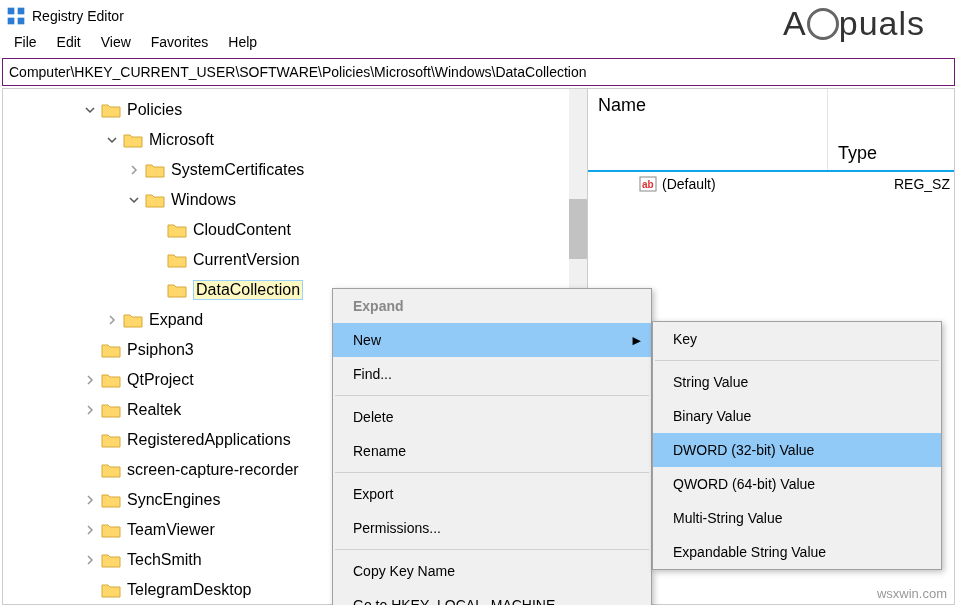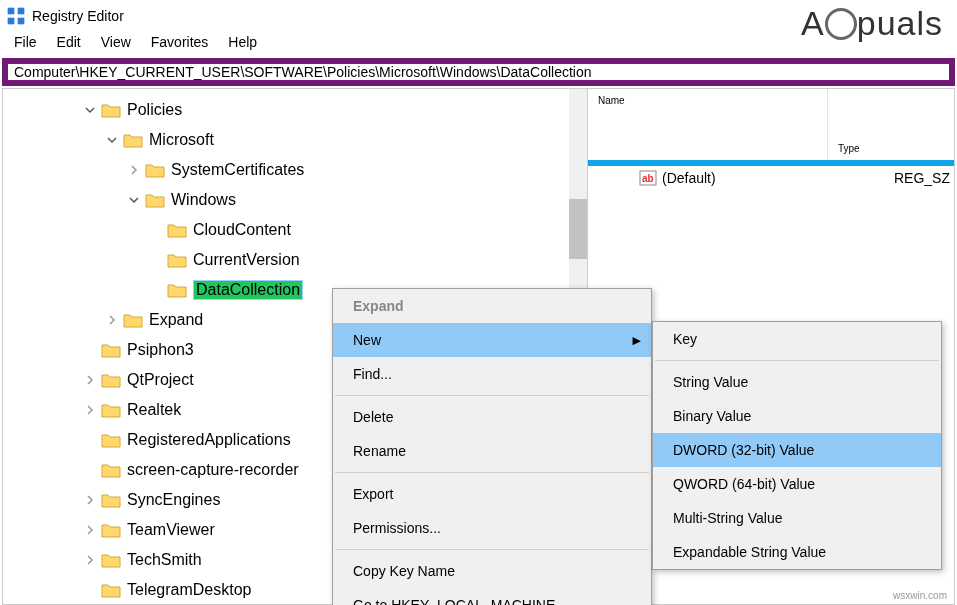--- a/index.html
+++ b/index.html
@@ -1,54 +1,54 @@
 <!DOCTYPE html>
 <html><head>
 <meta charset="utf-8">
 <style>
 * { margin: 0; padding: 0; box-sizing: border-box; font-family: "Segoe UI", Tahoma, sans-serif; }
 body { width: 957px; height: 605px; background: #fff; overflow: hidden; position: relative; font-size: 14px; color: #000; }
 .titlebar { height: 32px; display: flex; align-items: center; padding: 0 6px; }
 .titlebar .app-icon { width: 20px; height: 20px; margin-right: 6px; }
 .menubar { height: 26px; display: flex; align-items: flex-start; padding: 0 4px; font-size: 14px; }
 .menubar span { padding: 2px 10px; }
-.pathbar { height: 28px; border: 6px solid #701a75; margin: 0 2px; padding: 2px 6px; font-size: 14px; display: flex; align-items: center; }
+.pathbar { height: 28px; border: 1px solid #701a75; margin: 0 2px; padding: 2px 6px; font-size: 14px; display: flex; align-items: center; }
 .content { display: flex; height: calc(605px - 32px - 26px - 28px - 2px); border: 1px solid #ccc; margin: 2px; position: relative; }
 .tree { width: 596px; border-right: 1px solid #ccc; position: relative; overflow: hidden; }
 .tree-scroll { position: absolute; right: 0; top: 0; width: 18px; height: 100%; background: #f0f0f0; }
 .tree-thumb { position: absolute; right: 0; top: 110px; width: 18px; height: 60px; background: #c2c2c2; }
 .values { flex: 1; }
-.val-head { display: flex; border-bottom: 6px solid #0ea5e9; font-size: 10px; }
+.val-head { display: flex; border-bottom: 2px solid #0ea5e9; font-size: 18px; }
 .val-head div { padding: 6px 10px; }
 .val-h-name { width: 240px; border-right: 1px solid #e5e5e5; }
 .val-h-type { flex: 1; margin-top: 48px; }
 .val-row { display: flex; align-items: center; padding: 2px 4px; margin-left: 46px; }
 .val-row .ricon { width: 20px; height: 20px; margin-right: 4px; }
 .val-row .rname { width: 232px; }
 .tree-inner { padding: 6px 0 6px 60px; }
 .node { display: flex; align-items: center; height: 30px; font-size: 16px; white-space: nowrap; }
 .indent0 { padding-left: 20px; }
 .indent1 { padding-left: 42px; }
 .indent2 { padding-left: 64px; }
 .indent3 { padding-left: 86px; }
 .chev { width: 14px; height: 14px; margin-right: 4px; display: inline-flex; align-items: center; justify-content: center; }
 .chev-spacer { width: 14px; margin-right: 4px; display: inline-block; }
 .folder { width: 20px; height: 16px; margin-right: 6px; }
-.sel .lbl { background: #22c55e; border: 1px solid #99d1ff; padding: 0 2px; }
+.sel .lbl { background: #fef9c3; border: 1px solid #99d1ff; padding: 0 2px; }
 .ctxmenu { position: absolute; background: #f0f0f0; border: 1px solid #a0a0a0; box-shadow: 2px 2px 6px rgba(0,0,0,0.25); font-size: 14px; }
 .ctxmenu .mi { height: 34px; display: flex; align-items: center; padding: 0 20px; position: relative; }
 .ctxmenu .sep { height: 1px; background: #d0d0d0; margin: 4px 2px; }
 .mi.disabled { color: #888; font-weight: 600; }
 .mi.hl { background: #91c9f7; }
 .mi .arrow { position: absolute; right: 10px; font-size: 11px; }
 .menu1 { left: 332px; top: 288px; width: 320px; z-index: 10; }
 .menu2 { left: 652px; top: 321px; width: 290px; z-index: 11; }
-.watermark { position: absolute; top: 4px; right: 14px; font-size: 34px; font-weight: 400; color: #333; font-family: Georgia, serif; letter-spacing: 1px; }
+.watermark { position: absolute; top: 4px; right: 32px; font-size: 34px; font-weight: 400; color: #333; font-family: Georgia, serif; letter-spacing: 1px; }
 .wm-circle { display:inline-block; width:32px; height:32px; border:3px solid #666; border-radius:50%; vertical-align:middle; position:relative; top:-3px; }
-.credit { position: absolute; bottom: 4px; right: 10px; font-size: 10px; color: #999; }
+.credit { position: absolute; bottom: 4px; right: 10px; font-size: 13px; color: #999; }
 </style>
 </head>
 <body>
 
 <div class="titlebar">
   <svg class="app-icon" viewBox="0 0 24 24">
     <rect x="2" y="2" width="8" height="8" fill="#2b7cd3"></rect>
       <rect x="14" y="2" width="8" height="8" fill="#2b7cd3"></rect>
     <rect x="2" y="14" width="8" height="8" fill="#2b7cd3"></rect>
       <rect x="14" y="14" width="8" height="8" fill="#2b7cd3"></rect>

